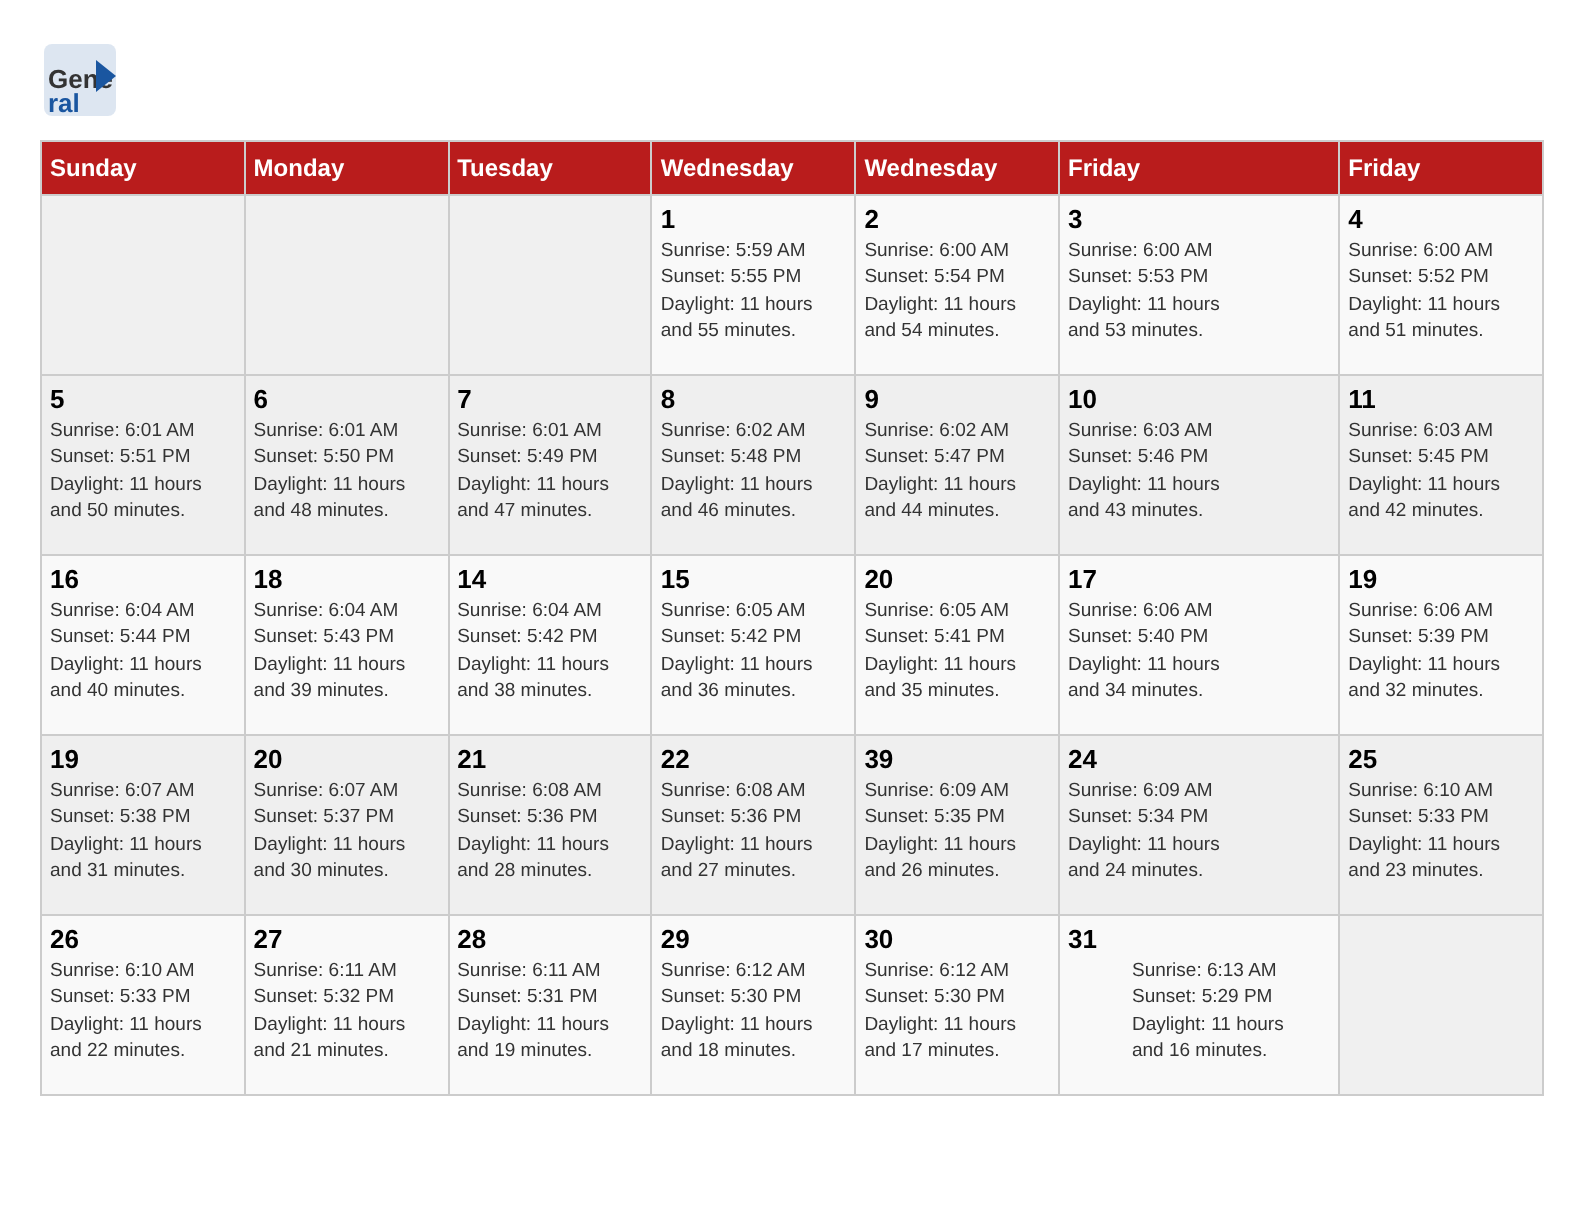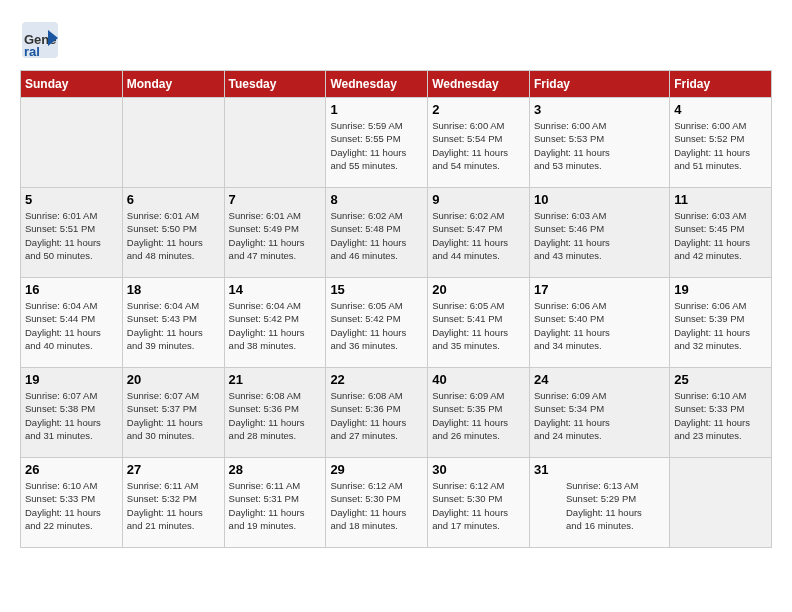--- a/index.html
+++ b/index.html
@@ -271,21 +271,21 @@
 and 28 minutes.</div>
         </td>
         <td>
           <div class="day-number">22</div>
           <div class="day-info" style="white-space: pre-line;">Sunrise: 6:08 AM
 Sunset: 5:36 PM
 Daylight: 11 hours
 and 27 minutes.</div>
         </td>
         <td>
-          <div class="day-number">40</div>
+          <div class="day-number">39</div>
           <div class="day-info" style="white-space: pre-line;">Sunrise: 6:09 AM
 Sunset: 5:35 PM
 Daylight: 11 hours
 and 26 minutes.</div>
         </td>
         <td>
           <div class="day-number">24</div>
           <div class="day-info" style="white-space: pre-line;">Sunrise: 6:09 AM
 Sunset: 5:34 PM
 Daylight: 11 hours

